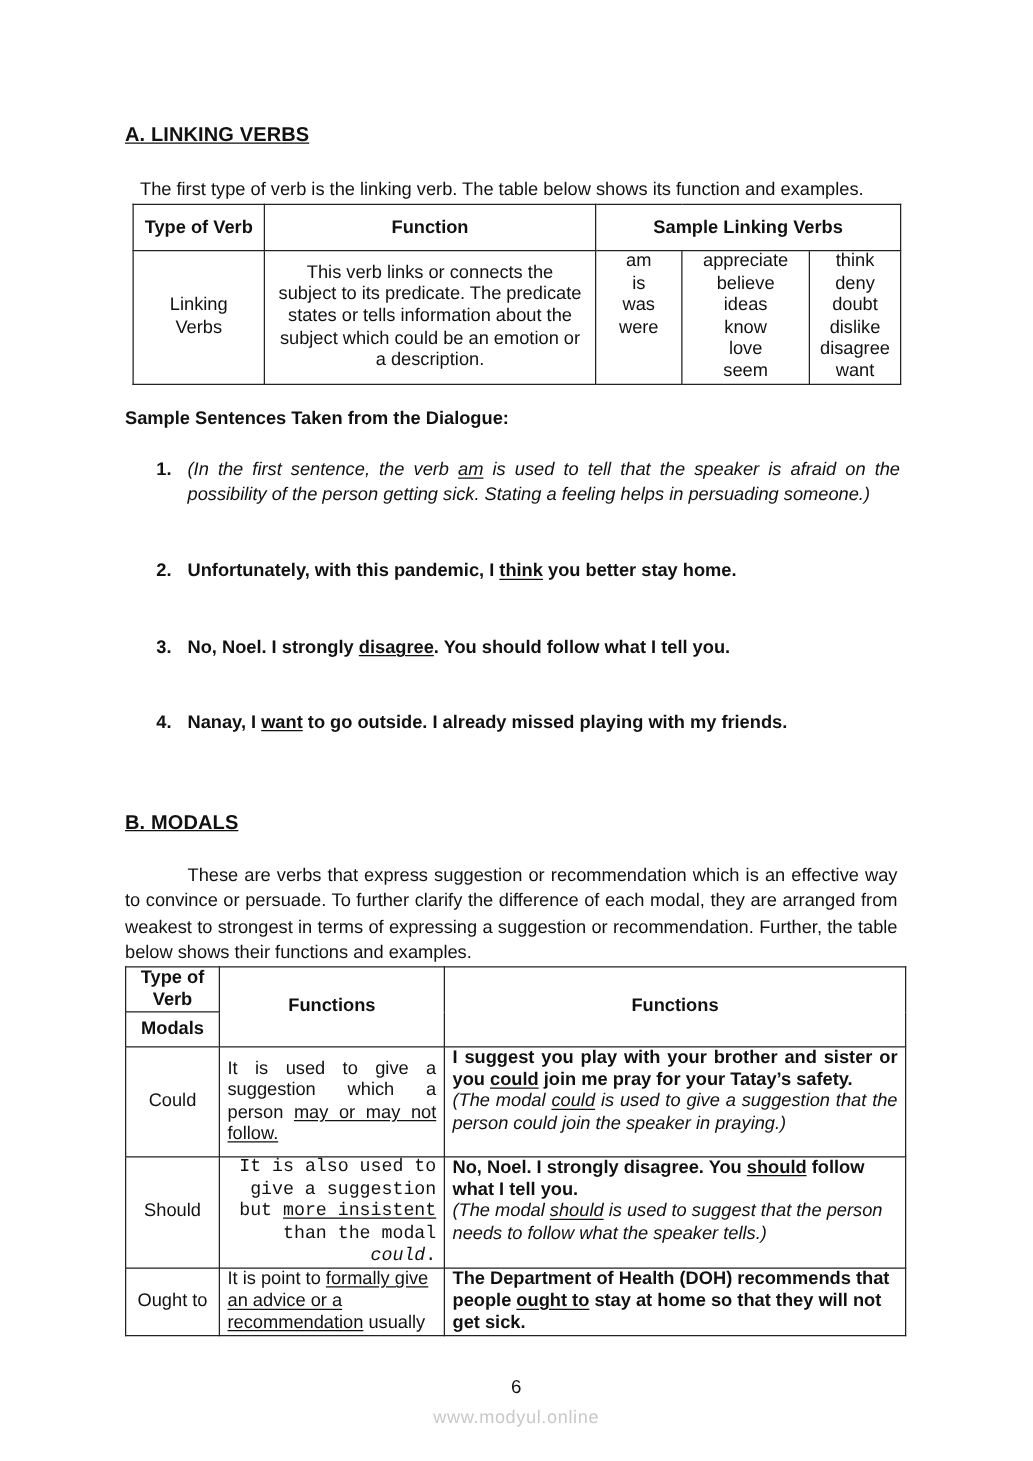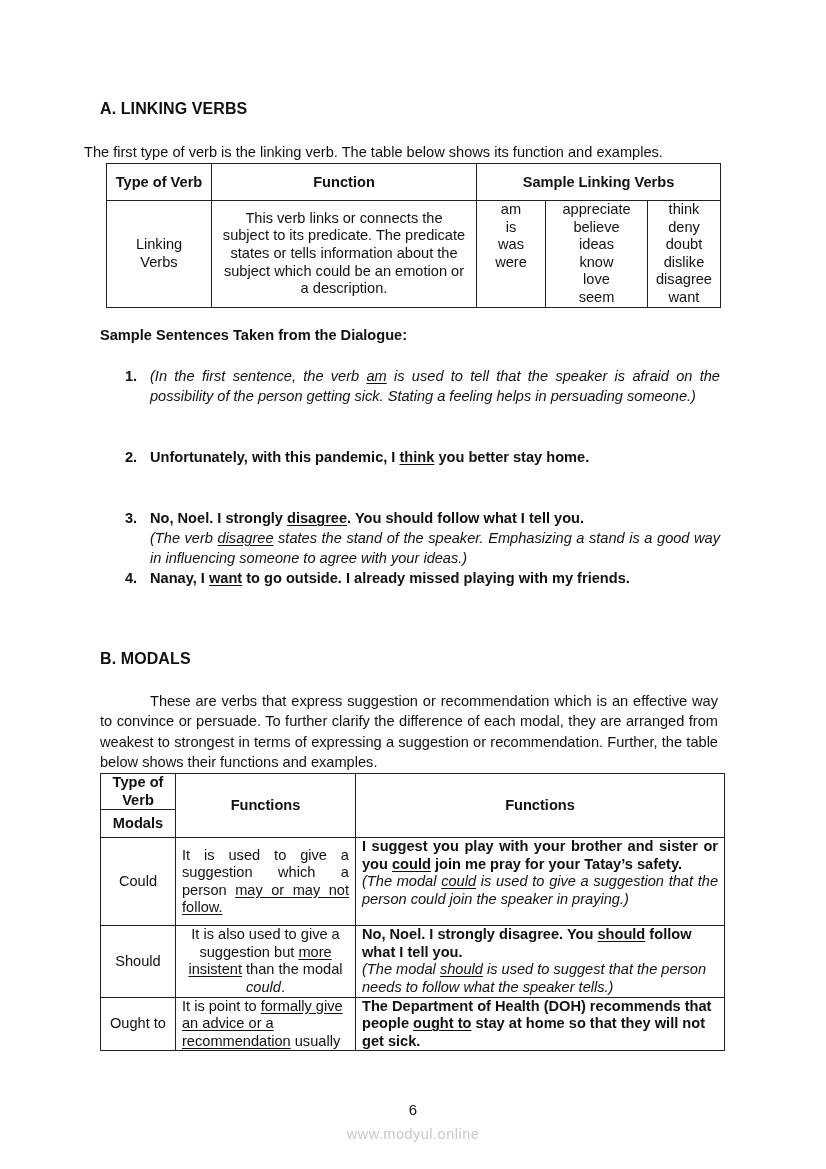--- a/index.html
+++ b/index.html
@@ -1,21 +1,21 @@
 <!DOCTYPE html>
 <html><head>
 <meta charset="utf-8">
 <style>
   html, body { margin: 0; padding: 0; background: #ffffff; }
   body {
     width: 826px; height: 1169px; position: relative; overflow: hidden;
     font-family: "Liberation Sans", sans-serif; color: #111; font-size: 14.6px;
   }
   .abs { position: absolute; }
-  .h-section { font-weight: bold; font-size: 16px; letter-spacing: 0.1px; }
+  .h-section { font-weight: bold; font-size: 16px; letter-spacing: 0.1px; text-decoration: underline; }
   .para { line-height: 20.3px; }
   .justify { text-align: justify; }
   u { text-decoration: underline; text-underline-offset: 2px; }
   table { border-collapse: collapse; }
   td, th { border: 1px solid #222; padding: 0; }
 
   
   #t1 { left: 106px; top: 163px; width: 615px; }
   #t1 th { font-weight: bold; text-align: center; line-height: 17px; height: 36px; }
   #t1 td { text-align: center; line-height: 17.6px; vertical-align: middle; }
@@ -37,21 +37,21 @@
   #t2 .ex .b { font-weight: bold; text-align: justify; }
   #t2 .ex .i { font-style: italic; text-align: justify; }
 
   .pagenum { left: 0; width: 826px; top: 1101px; text-align: center; font-size: 15px; }
   .watermark { left: 0; width: 826px; top: 1126px; text-align: center; font-size: 14.5px; color: #c8c8c8; letter-spacing: 0.5px; }
 </style>
 </head>
 <body>
 
 <div class="abs h-section" style="left:100px; top:100px;">A. LINKING VERBS</div>
-<div class="abs para" style="left:84px; top:142px; font-size:14.6px;">The first type of verb is the linking verb. The table below shows its function and examples.</div>
+<div class="abs para" style="left:112px; top:142px; font-size:14.6px;">The first type of verb is the linking verb. The table below shows its function and examples.</div>
 
 <table id="t1" class="abs">
   <tbody>
       <tr>
     <th style="width:104px;">Type of Verb</th>
     <th style="width:264px;">Function</th>
     <th colspan="3">Sample Linking Verbs</th>
   </tr>
   <tr style="height:105px;">
     <td style="padding:0 18px;">Linking Verbs</td>
@@ -90,21 +90,20 @@
 </div>
 
 <div class="item" style="top:447px;">
   <span class="num">2.</span>
   <div class="sent"><span>Unfortunately, with this pandemic, I </span><u>think</u><span> you better stay home.</span></div>
 </div>
 
 <div class="item" style="top:508px;">
   <span class="num">3.</span>
   <div class="sent"><span>No, Noel. I strongly </span><u>disagree</u><span>. You should follow what I tell you.</span></div>
-  <div class="expl"><span>(The verb </span><u>disagree</u><span> states the stand of the speaker. Emphasizing a stand is a good way in influencing someone to agree with your ideas.)</span></div>
 </div>
 
 <div class="item" style="top:568px;">
   <span class="num">4.</span>
   <div class="sent"><span>Nanay, I </span><u>want</u><span> to go outside.  I already missed playing with my friends.</span></div>
 </div>
 
 <div class="abs h-section" style="left:100px; top:650px;">B.  MODALS</div>
 <div class="abs para justify" style="left:100px; top:691px; width:618px; text-indent:50px;">These are verbs that express suggestion or recommendation which is an effective way to convince or persuade. To further clarify the difference of each modal, they are arranged from weakest to strongest in terms of expressing a suggestion or recommendation. Further, the table below shows their functions and examples.</div>
 
@@ -123,21 +122,21 @@
     <td class="modal">Could</td>
     <td class="func" style="vertical-align:middle;"><span>It is used to give a suggestion which a person </span><u>may or may not follow.</u><span></span></td>
     <td class="ex">
       <div class="b"><span>I suggest you play with your brother and sister or you </span><u>could</u><span> join me pray for your Tatay’s safety.</span></div>
       <div class="i"><span>(The modal </span><u>could</u><span> is used to give a suggestion that the person could join the speaker in praying.)</span></div>
     </td>
   </tr>
 
   <tr style="height:71px;">
     <td class="modal">Should</td>
-    <td class="func" style="text-align:center;"><span>It is also used to give a suggestion but </span><u>more insistent</u><span> than the modal </span><i>could</i><span>.</span></td>
+    <td class="func" style="text-align:right;font-family:Liberation Mono, monospace;"><span>It is also used to give a suggestion but </span><u>more insistent</u><span> than the modal </span><i>could</i><span>.</span></td>
     <td class="ex">
       <div class="b" style="text-align:left;"><span>No, Noel. I strongly disagree. You </span><u>should</u><span> follow what I tell you.</span></div>
       <div class="i" style="text-align:left;"><span>(The modal </span><u>should</u><span> is used to suggest that the person needs to follow what the speaker tells.)</span></div>
     </td>
   </tr>
 
   <tr style="height:53px;">
     <td class="modal">Ought to</td>
     <td class="func" style="text-align:left;"><span>It is point to </span><u>formally give an advice or a recommendation</u><span> usually</span></td>
     <td class="ex">

